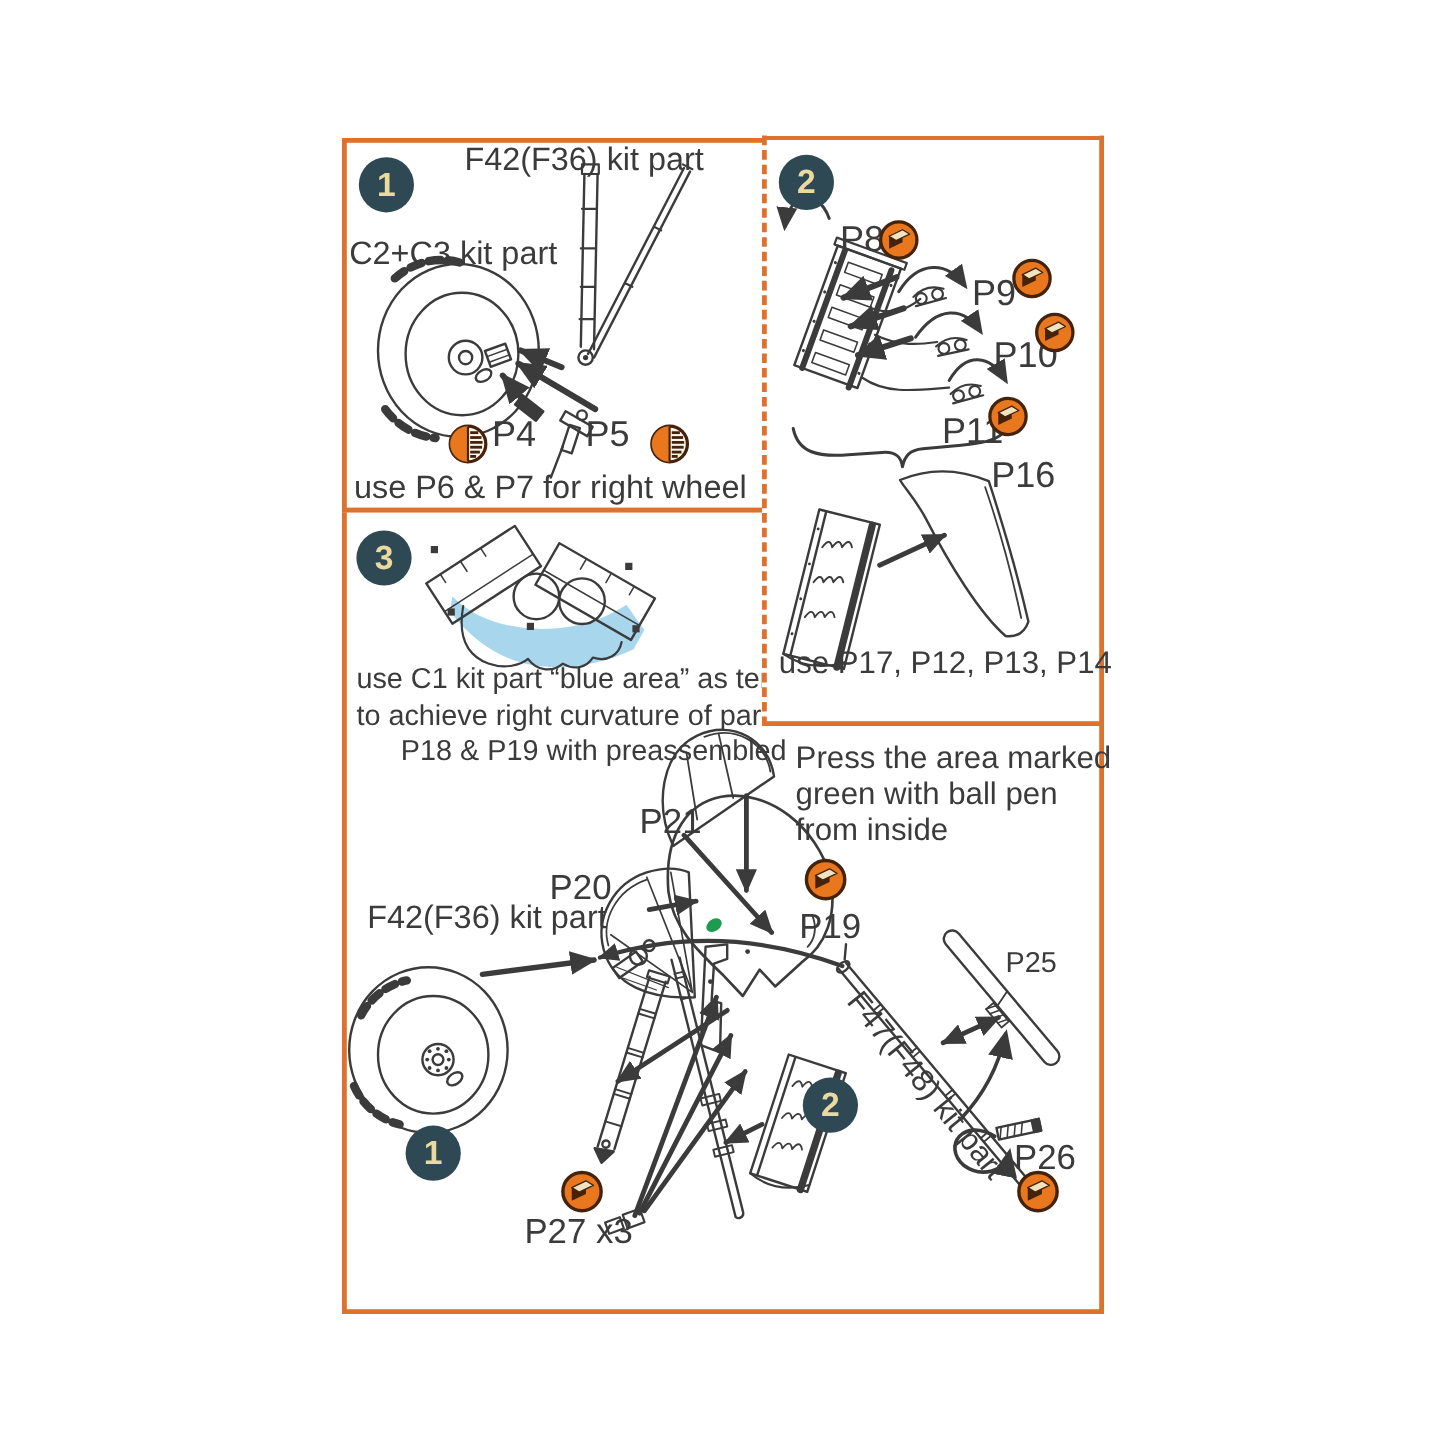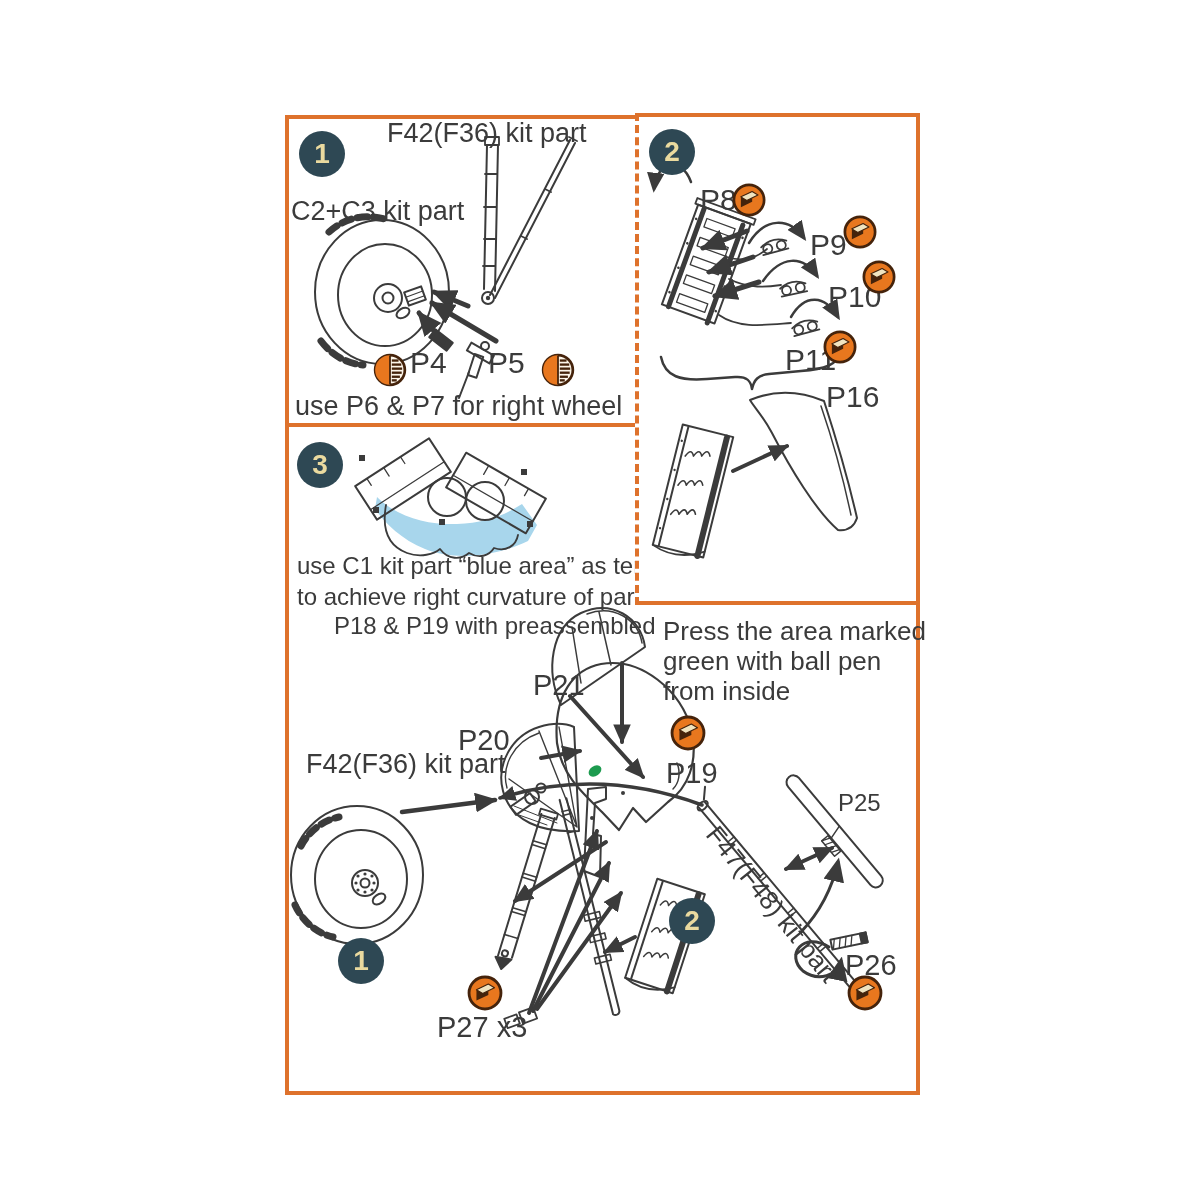--- a/index.html
+++ b/index.html
@@ -243,20 +243,21 @@
       </span>
     <div class="lbl" style="left:146px;top:226px;font-size:30px;">P11</div>
     <span class="icon36 bend-icon" style="left:183px;top:212px;">
         <svg viewBox="0 0 40 40">
           <circle cx="20" cy="20" r="16.8" fill="#E8771E" stroke="#45230B" stroke-width="3"></circle>
           <path d="M11 28 L11 16.5 L23.5 10.5 L23.5 22 Z" fill="#45230B"></path>
           <path d="M11 16.5 L23.5 10.5 L30 14.5 L17.5 20.5 Z" fill="#F0E4C0" stroke="#45230B" stroke-width="1.2" stroke-linejoin="round"></path>
         </svg>
       </span>
     <div class="lbl" style="left:187px;top:263px;font-size:30px;">P16</div>
+    <div class="lbl" style="left:10px;top:421px;font-size:26px;">use P17, P12, P13, P14</div>
   </div>
 
   <div class="box" id="box3">
     <svg class="art" viewBox="0 0 627 664">
       <defs>
         <marker id="h3a" viewBox="0 0 5 4.4" markerWidth="5" markerHeight="4.4" refX="4.4" refY="2.2" orient="auto-start-reverse">
             <path d="M0 0 L5 2.2 L0 4.4 Z" fill="#3b3b3b"></path>
           </marker>
         <marker id="h3b" viewBox="0 0 8 7" markerWidth="8" markerHeight="7" refX="6.5" refY="3.5" orient="auto-start-reverse">
             <path d="M0 0 L8 3.5 L0 7 Z" fill="#3b3b3b"></path>

